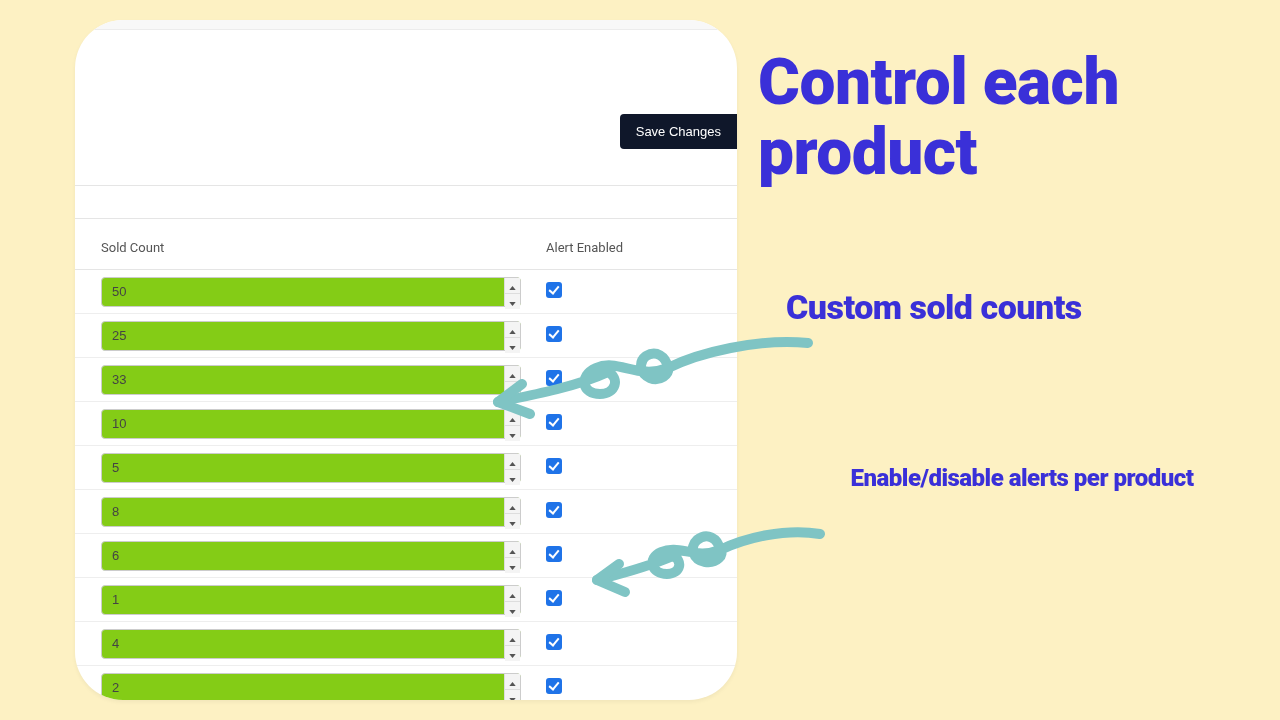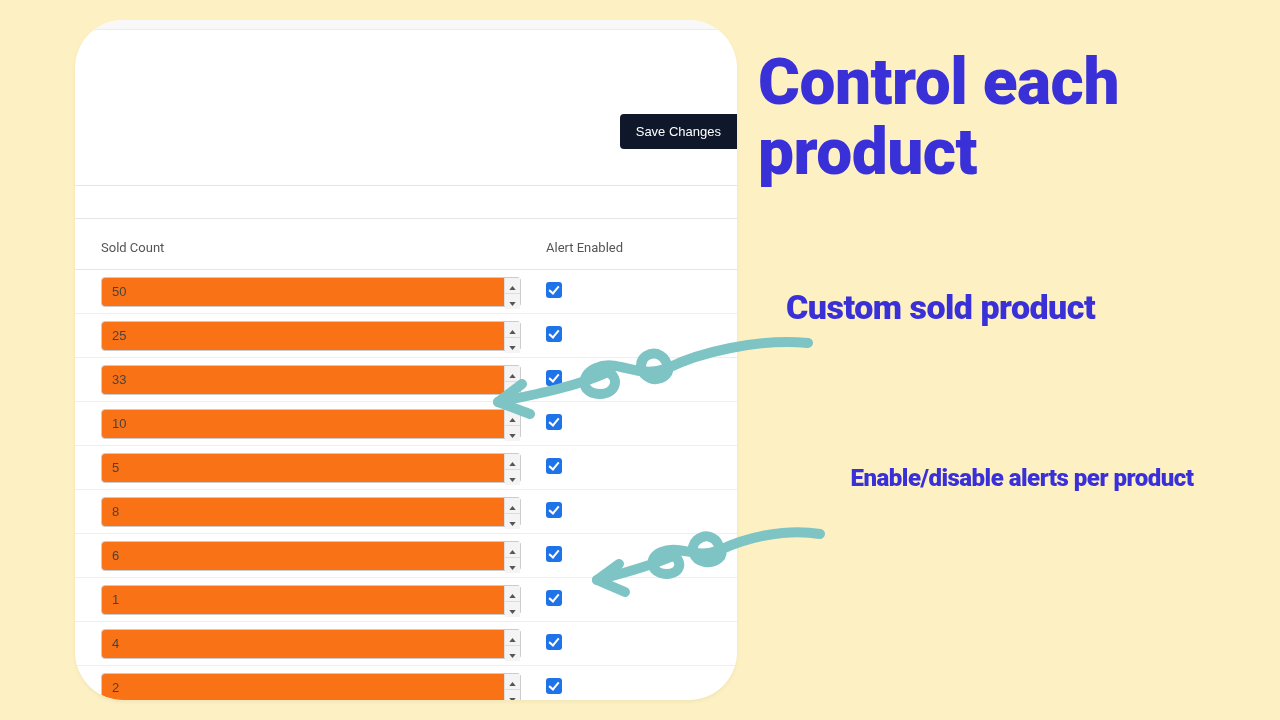--- a/index.html
+++ b/index.html
@@ -95,21 +95,21 @@
   }
 
   .num-input {
     width: 100%;
     height: 100%;
     border: 1px solid #ccc;
     border-radius: 4px;
     padding: 4px 22px 4px 10px;
     font-size: 13px;
     color: #444;
-    background: #f97316;
+    background: #84cc16;
   }
 
   .spin {
     position: absolute;
     right: 1px; top: 1px; bottom: 1px;
     width: 16px;
     display: flex; flex-direction: column;
     background: #f4f4f4;
     border-left: 1px solid #ddd;
     border-radius: 0 3px 3px 0;
@@ -352,21 +352,21 @@
                 </div></div>
             </div>
             <div class="cell-alert"><input type="checkbox" class="chk" checked="" style=""></div>
           </div>
         </div>
     </div>
   </div>
 </div>
 
 <div class="anno headline">Control each product</div>
-<div class="anno sub1">Custom sold product</div>
+<div class="anno sub1">Custom sold counts</div>
 <div class="anno sub2">Enable/disable alerts per product</div>
 
 <svg class="arrow" style="left:478px; top:328px; width:340px; height:110px;" viewBox="0 0 340 110">
   <path d="M330 15 C 280 10, 220 25, 190 40
            C 188 28, 178 22, 168 28 C 160 34, 162 46, 172 50 C 182 54, 192 46, 190 40
            C 160 52, 140 30, 118 40 C 100 48, 104 66, 122 66 C 138 66, 142 50, 130 44
            C 100 58, 60 66, 20 74"></path>
   <path d="M20 74 L 44 56 M20 74 L 52 86"></path>
 </svg>
 

